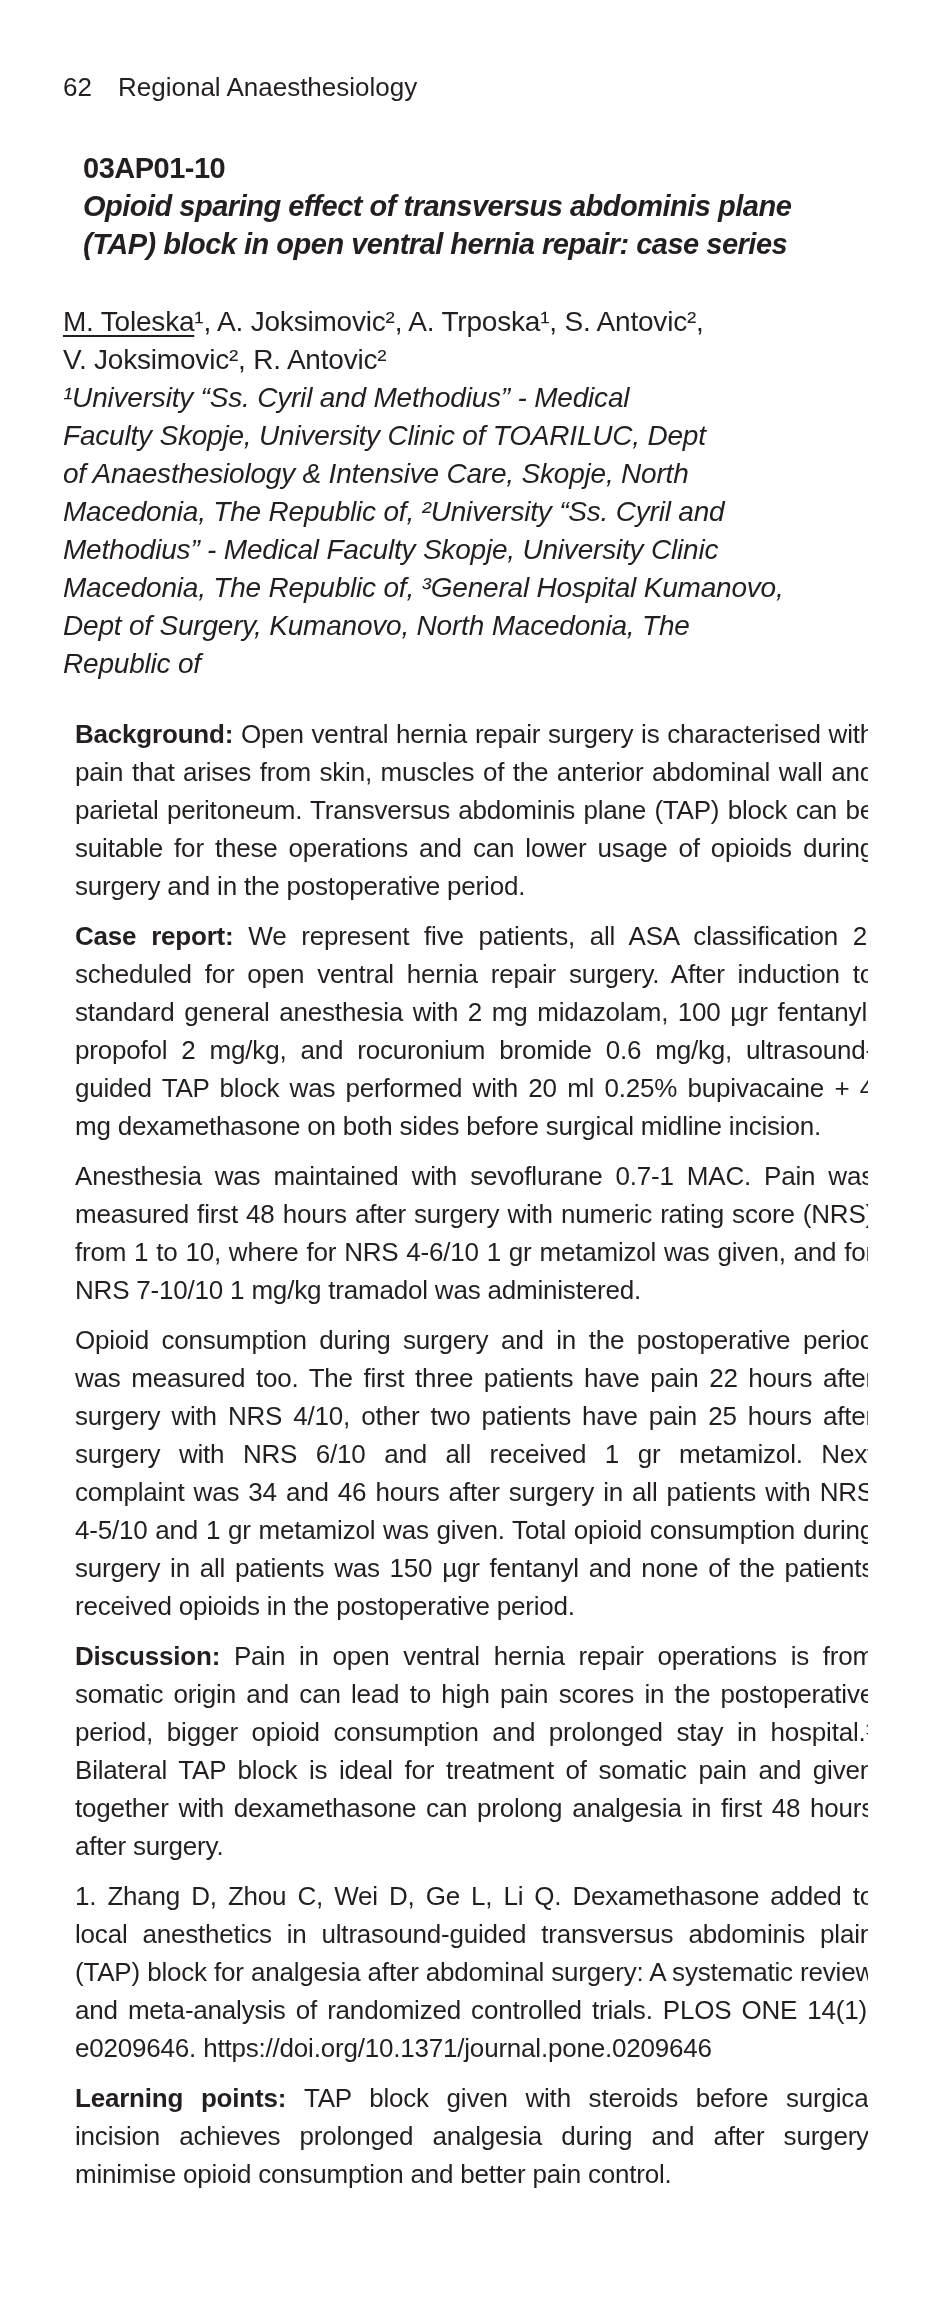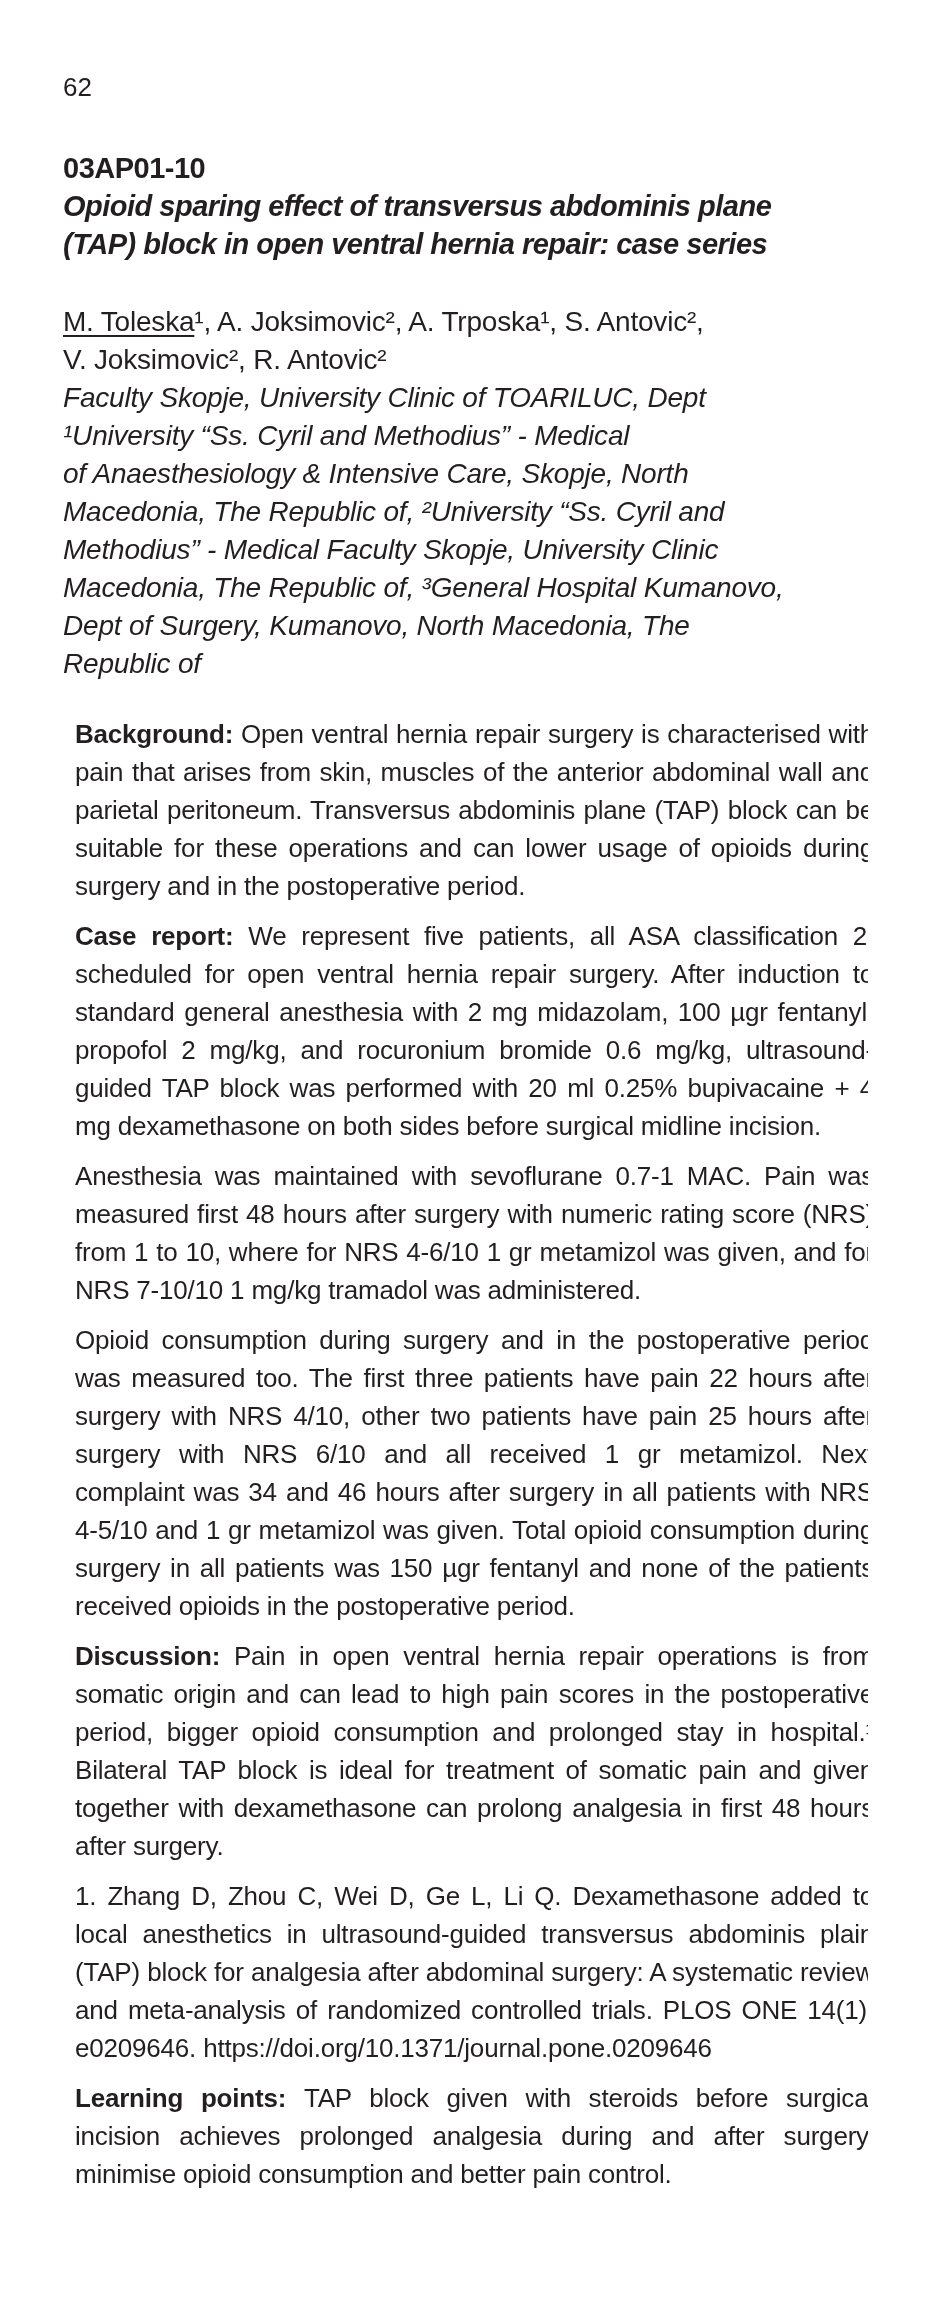--- a/index.html
+++ b/index.html
@@ -29,20 +29,21 @@
     display: flex;
     align-items: baseline;
   }
   .running-header .page-num { min-width: 55px; }
   .id-title-block {
     margin-top: 46px;
     font-weight: 700;
     font-size: 29px;
     line-height: 38px;
     letter-spacing: -0.5px;
+    margin-left: 20px;
   }
   .abstract-title { max-width: 780px; font-style: italic; }
   .authors-block {
     margin-top: 40px;
     font-size: 28px;
     line-height: 38px;
     letter-spacing: -0.2px;
   }
   .authors-block .author-line { display: block; }
   .presenting { text-decoration: underline; text-underline-offset: 4px; }
@@ -64,35 +65,36 @@
   .body-block .lbl { font-weight: 700; }
 </style>
 </head>
 <body>
 
 <div class="page">
   <div class="content">
 
     <div class="running-header">
       <span class="page-num">62</span>
+      <span>Regional Anaesthesiology</span>
     </div>
 
     <div class="id-title-block">
       <div>03AP01-10</div>
       <div class="abstract-title">Opioid sparing effect of transversus abdominis plane (TAP) block in open ventral hernia repair: case series</div>
     </div>
 
     <div class="authors-block">
       <span class="author-line"><span class="presenting">M. Toleska</span><span>¹, A. Joksimovic², A. Trposka¹, S. Antovic²,</span></span>
       <span class="author-line">V. Joksimovic², R. Antovic²</span>
     </div>
 
     <div class="affiliations-block">
+      <span class="affil-line">¹University “Ss. Cyril and Methodius” - Medical</span>
       <span class="affil-line">Faculty Skopje, University Clinic of TOARILUC, Dept</span>
-      <span class="affil-line">¹University “Ss. Cyril and Methodius” - Medical</span>
       <span class="affil-line">of Anaesthesiology &amp; Intensive Care, Skopje, North</span>
       <span class="affil-line">Macedonia, The Republic of, ²University “Ss. Cyril and</span>
       <span class="affil-line">Methodius” - Medical Faculty Skopje, University Clinic</span>
       <span class="affil-line">Macedonia, The Republic of, ³General Hospital Kumanovo,</span>
       <span class="affil-line">Dept of Surgery, Kumanovo, North Macedonia, The</span>
       <span class="affil-line">Republic of</span>
     </div>
 
     <div class="body-block">
       <p><b class="lbl">Background: </b><span>Open ventral hernia repair surgery is characterised with pain that arises from skin, muscles of the anterior abdominal wall and parietal peritoneum. Transversus abdominis plane (TAP) block can be suitable for these operations and can lower usage of opioids during surgery and in the postoperative period.</span></p>

